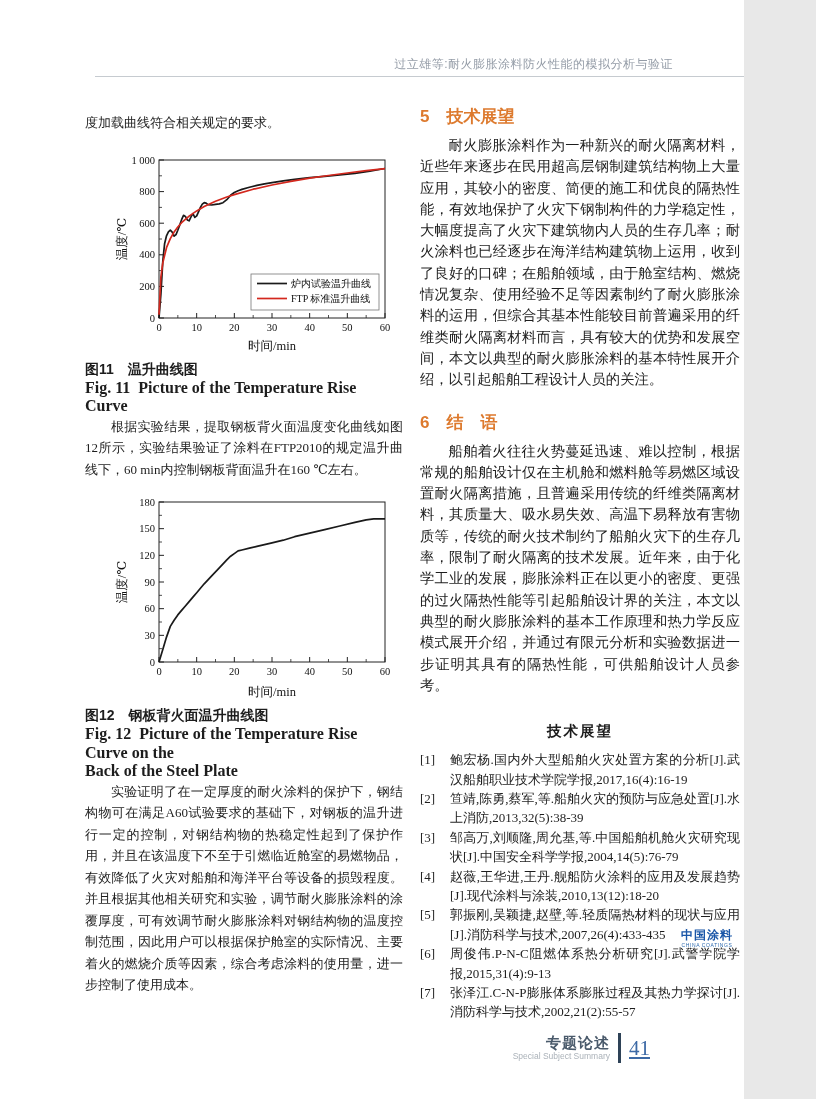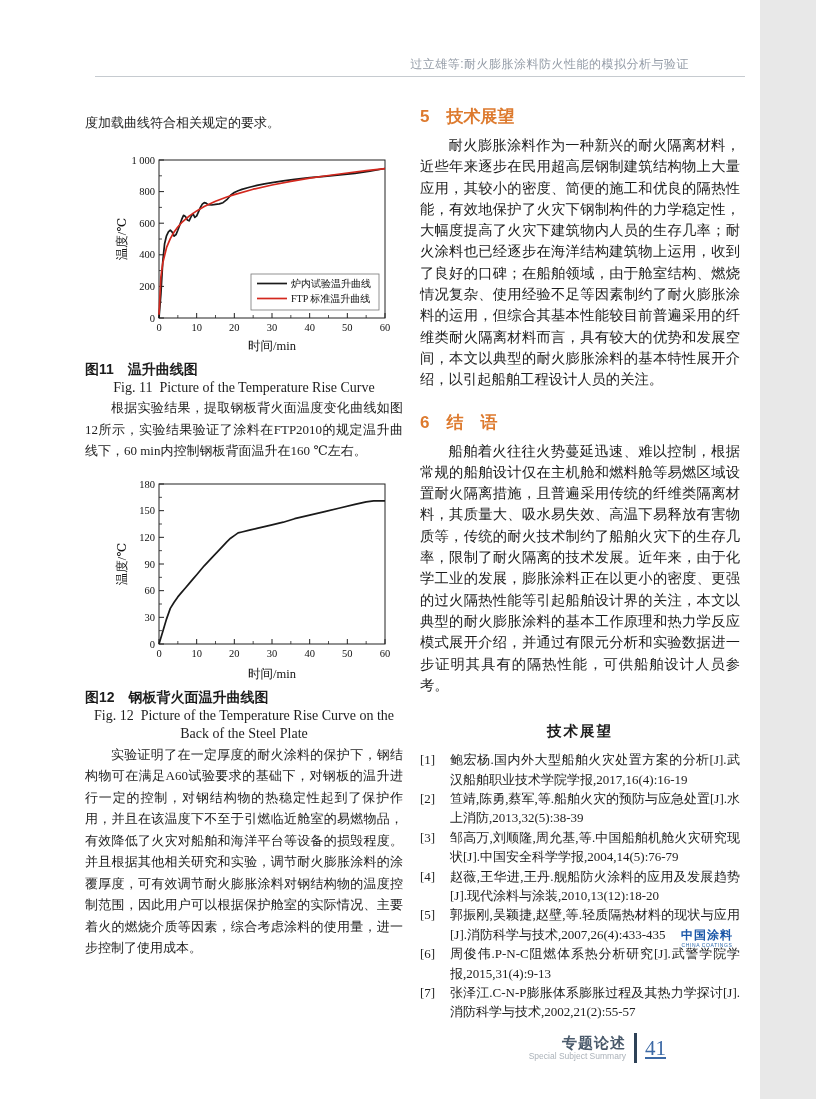--- a/index.html
+++ b/index.html
@@ -1,35 +1,35 @@
 <!DOCTYPE html>
 <html><head>
 <meta charset="utf-8">
 <style>
   html,body{margin:0;padding:0;background:#e8e8e8;}
   .page{position:relative;width:744px;height:1099px;background:#ffffff;overflow:hidden;
-        font-family:"Liberation Serif","DejaVu Serif",serif;color:#1d1d1d;padding-left:16px;}
+        font-family:"Liberation Serif","DejaVu Serif",serif;color:#1d1d1d;}
   
   .running-head{position:absolute;top:56px;right:71px;font-size:12px;color:#949ca7;
                 font-family:"Liberation Sans","DejaVu Sans",sans-serif;letter-spacing:.5px;}
   .head-rule{position:absolute;top:76px;left:95px;width:650px;height:1px;background:#c6cbd0;}
   
   .col-left{position:absolute;left:85px;top:112px;width:318px;}
   .col-right{position:absolute;left:420px;top:105px;width:320px;}
   p.body-text{margin:0;font-size:13px;line-height:21.5px;text-align:justify;text-indent:2em;}
   p.no-indent{text-indent:0;}
   .col-right p.body-text{font-size:14.3px;line-height:21.3px;}
   
   .chart-wrap{margin:20px 0 0 30px;}
   .chart-wrap.second{margin-top:14px;}
   svg text{font-family:"Liberation Serif","DejaVu Serif",serif;}
   
   .cap-zh{margin-top:3px;text-align:left;font-size:14px;font-weight:bold;
           font-family:"Liberation Sans","DejaVu Sans",sans-serif;white-space:pre-wrap;}
-  .cap-en{text-align:center;font-size:14px;font-weight:normal;white-space:pre-wrap;line-height:18.5px;}
+  .cap-en{text-align:left;font-size:16px;font-weight:bold;white-space:pre-wrap;line-height:18.5px;}
   .after-cap{margin-top:12px;}
   
   .sec-head{margin:0 0 7px 0;font-size:17px;font-weight:bold;color:#dd7a2e;
             font-family:"Liberation Sans","DejaVu Sans",sans-serif;white-space:pre-wrap;}
   .sec-head.gap{margin-top:20px;}
   .ref-head{margin-top:26px;text-align:center;font-size:14.5px;font-weight:bold;letter-spacing:2px;
             font-family:"Liberation Sans","DejaVu Sans",sans-serif;}
   .ref-list{margin-top:9px;}
   .ref-item{display:flex;font-size:13px;line-height:19.4px;}
   .ref-num{flex:0 0 30px;}

